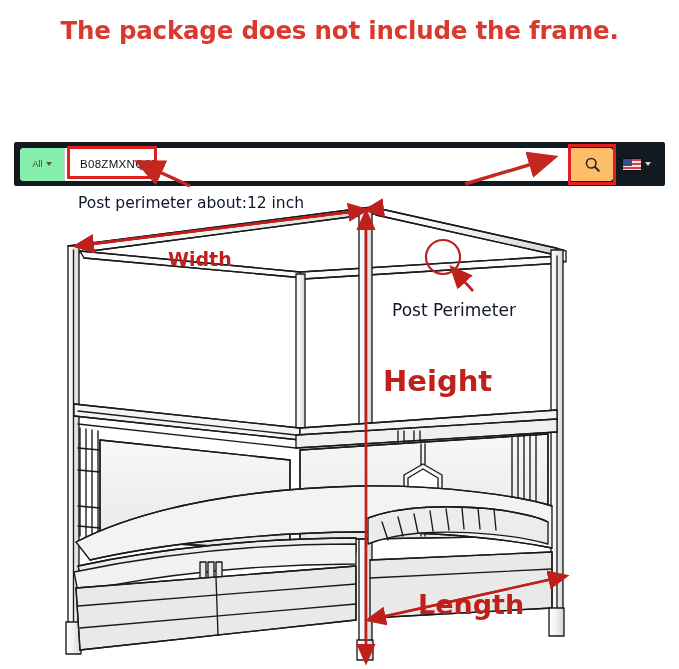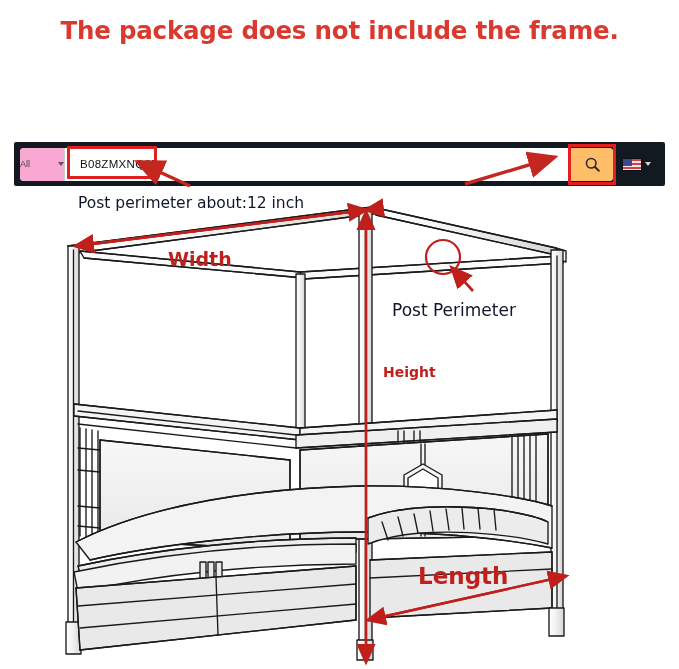--- a/index.html
+++ b/index.html
@@ -52,25 +52,25 @@
     height: 33px;
     background: #ffffff;
     border-radius: 4px;
     display: flex;
     align-items: stretch;
     overflow: visible;
     position: relative;
   }
   .cat-select {
     width: 44px;
-    background: #f9a8d4;
+    background: #86efac;
     border-radius: 4px 0 0 4px;
     display: flex;
     align-items: center;
-    justify-content: space-between;
+    justify-content: center;
     gap: 3px;
     font-size: 9px;
     color: #444;
     border-right: 1px solid #cdcdcd;
     flex: 0 0 auto;
   }
   .caret-down {
     width: 0; height: 0;
     border-left: 3px solid transparent;
     border-right: 3px solid transparent;
@@ -176,22 +176,22 @@
     font-weight: 400;
   }
   .lbl-red {
     color: #c0201c;
     font-family: "DejaVu Sans", sans-serif;
     font-weight: 600;
   }
   #label-post-perimeter-about { left: 78px; top: 194px; font-size: 15.5px; }
   #label-width              { left: 168px; top: 248px; font-size: 19px; }
   #label-post-perimeter     { left: 392px; top: 300px; font-size: 17px; }
-  #label-height             { left: 383px; top: 364px; font-size: 14px; }
-  #label-length             { left: 418px; top: 563px; font-size: 23px; }
+  #label-height             { left: 383px; top: 364px; font-size: 29px; }
+  #label-length             { left: 418px; top: 589px; font-size: 27px; }
 </style>
 </head>
 <body>
 
 <div class="headline">
   <div class="headline-line hl-1">The package does not include the frame.</div>
 </div>
 
 <div class="searchstrip">
   <div class="searchbox">

